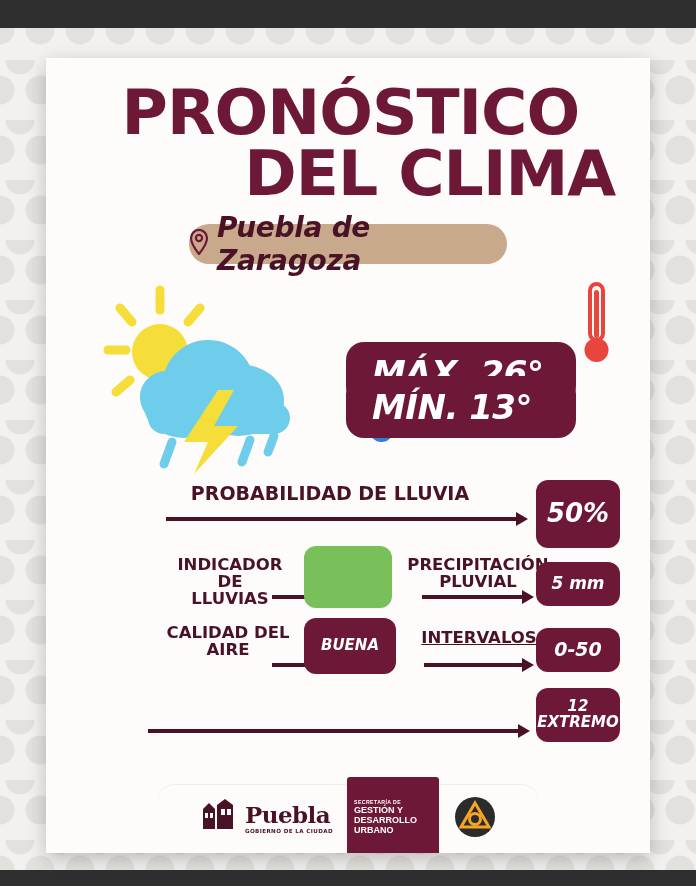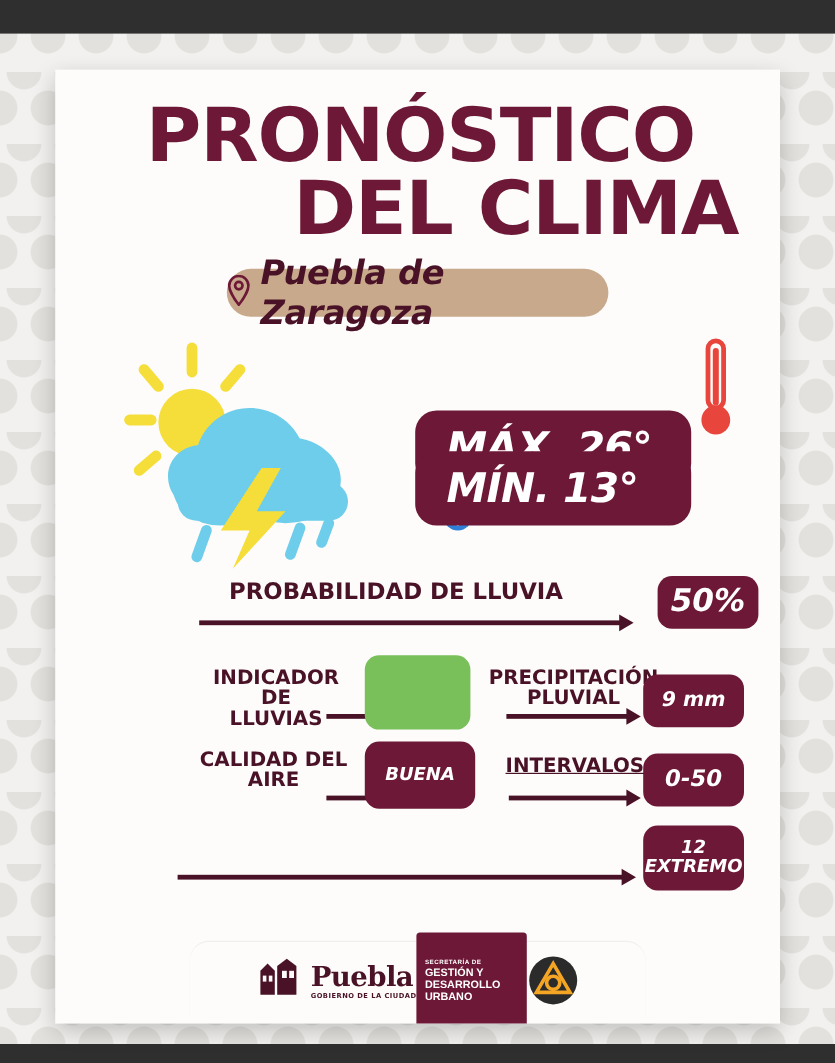--- a/index.html
+++ b/index.html
@@ -128,21 +128,21 @@
     font-weight: 900; font-style: italic;
     display: flex; align-items: center; justify-content: center;
     text-align: center;
     line-height: 1.05;
   }
   .val-box.green { background: #79bf5a; }
 
   
   #r1 .row-label { left: 108px; top: -2px; width: 300px; font-size: 19px; }
   #r1 .arrow-line { left: 94px; top: 26px; width: 362px; }
-  #r1 .val-box { left: 464px; top: -6px; width: 84px; height: 44px; font-size: 26px; margin-left: 12px; }
+  #r1 .val-box { left: 464px; top: -6px; width: 84px; height: 68px; font-size: 26px; }
 
   #r2 .lbl-a { left: 92px; top: 2px; width: 132px; }
   #r2 .arr-a { left: 200px; top: 36px; width: 56px; }
   #r2 .green-box { left: 232px; top: -8px; width: 88px; height: 62px; border-radius: 12px; }
   #r2 .lbl-b { left: 330px; top: 2px; width: 152px; }
   #r2 .arr-b { left: 350px; top: 36px; width: 112px; }
   #r2 .val-box.mm { left: 464px; top: 8px; width: 84px; height: 44px; font-size: 17px; }
 
   #r3 .lbl-a { left: 90px; top: 2px; width: 132px; }
   #r3 .arr-a { left: 200px; top: 36px; width: 56px; }
@@ -159,20 +159,21 @@
   .footer-bar {
     position: absolute; left: 0; right: 0; bottom: 0;
     height: 72px;
     display: flex; align-items: center; justify-content: center;
   }
   .footer-inner {
     width: 380px; height: 64px;
     background: #fdfcfa;
     border-radius: 16px 16px 0 0;
     display: flex; align-items: center; justify-content: center;
+    gap: 14px;
     box-shadow: 0 -1px 0 rgba(0,0,0,.05);
   }
   .logo-puebla { display: flex; align-items: center; gap: 6px; }
   .logo-puebla .word {
     font-family: "DejaVu Serif", serif;
     font-weight: 900; font-size: 23px; color: #4a1226;
     letter-spacing: -.5px;
   }
   .logo-puebla .sub {
     font-family: "DejaVu Sans", sans-serif;
@@ -291,21 +292,21 @@
       <div class="val-box green green-box" style="background: rgb(121, 191, 90);"></div>
 
       <div class="row-label lbl-b">
         <div>PRECIPITACIÓN</div>
         <div>PLUVIAL</div>
       </div>
       <div class="arrow-line arr-b">
         <div class="bar"></div>
           <div class="head"></div>
       </div>
-      <div class="val-box mm">9 mm</div>
+      <div class="val-box mm">5 mm</div>
     </div>
 
     <div class="row" id="r3">
       <div class="row-label lbl-a">
         <div>CALIDAD DEL</div>
         <div>AIRE</div>
       </div>
       <div class="arrow-line arr-a">
         <div class="bar"></div>
           <div class="head"></div>

